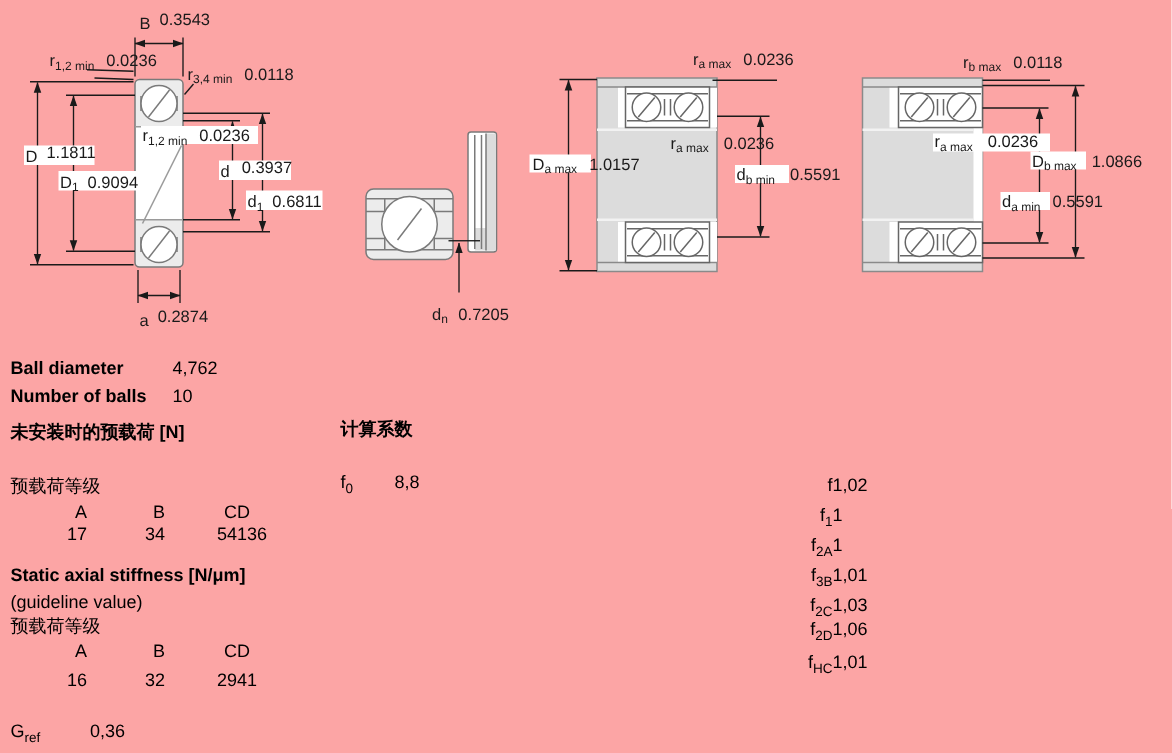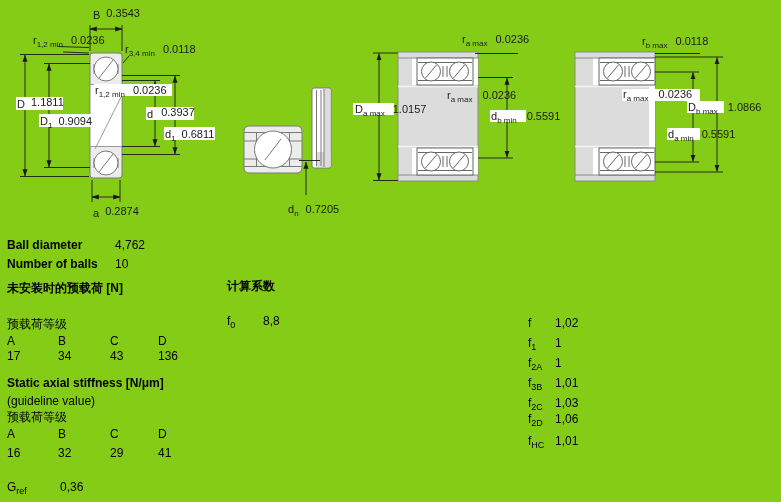--- a/index.html
+++ b/index.html
@@ -1,21 +1,21 @@
 <!DOCTYPE html>
 <html><head>
 <meta charset="utf-8">
 <style>
   html,body{margin:0;padding:0;background:#fff;}
-  .canvas{position:relative;width:781px;height:502px;background:#84cc16;overflow:hidden;
+  .canvas{position:relative;width:781px;height:502px;background:#fca5a5;overflow:hidden;
           font-family:"Liberation Sans",sans-serif;color:#000;}
   svg{position:absolute;overflow:visible;}
   svg text{font-family:"Liberation Sans",sans-serif;font-size:11px;fill:#1a1a1a;}
   svg tspan.s{font-size:8px;}
-  .t{position:absolute;font-size:12px;line-height:14px;white-space:nowrap;}
+  .t{position:absolute;font-size:12px;line-height:14px;white-space:nowrap;text-align:right;}
   .b{font-weight:bold;}
   .c{display:inline-block;}
   .w1{width:51px}.w2{width:52px}.w3{width:48px}
   sub{font-size:9px;line-height:0;}
 </style>
 </head>
 <body>
 
 <div class="canvas">
 
@@ -240,21 +240,21 @@
   <div class="t" style="left:115px;top:238px">4,762</div>
   <div class="t b" style="left:7px;top:257px">Number of balls</div>
   <div class="t" style="left:115px;top:257px">10</div>
 
   <div class="t b" style="left:7px;top:281px">未安装时的预载荷 [N]</div>
   <div class="t" style="left:7px;top:317px">预载荷等级</div>
   <div class="t" style="left:7px;top:334px">
     <span class="c w1">A</span><span class="c w2">B</span><span class="c w3">C</span><span class="c">D</span>
   </div>
   <div class="t" style="left:7px;top:349px">
-    <span class="c w1">17</span><span class="c w2">34</span><span class="c w3">43</span><span class="c">136</span>
+    <span class="c w1">17</span><span class="c w2">34</span><span class="c w3">54</span><span class="c">136</span>
   </div>
 
   <div class="t b" style="left:7px;top:376px">Static axial stiffness [N/μm]</div>
   <div class="t" style="left:7px;top:394px">(guideline value)</div>
   <div class="t" style="left:7px;top:410px">预载荷等级</div>
   <div class="t" style="left:7px;top:427px">
     <span class="c w1">A</span><span class="c w2">B</span><span class="c w3">C</span><span class="c">D</span>
   </div>
   <div class="t" style="left:7px;top:446px">
     <span class="c w1">16</span><span class="c w2">32</span><span class="c w3">29</span><span class="c">41</span>

